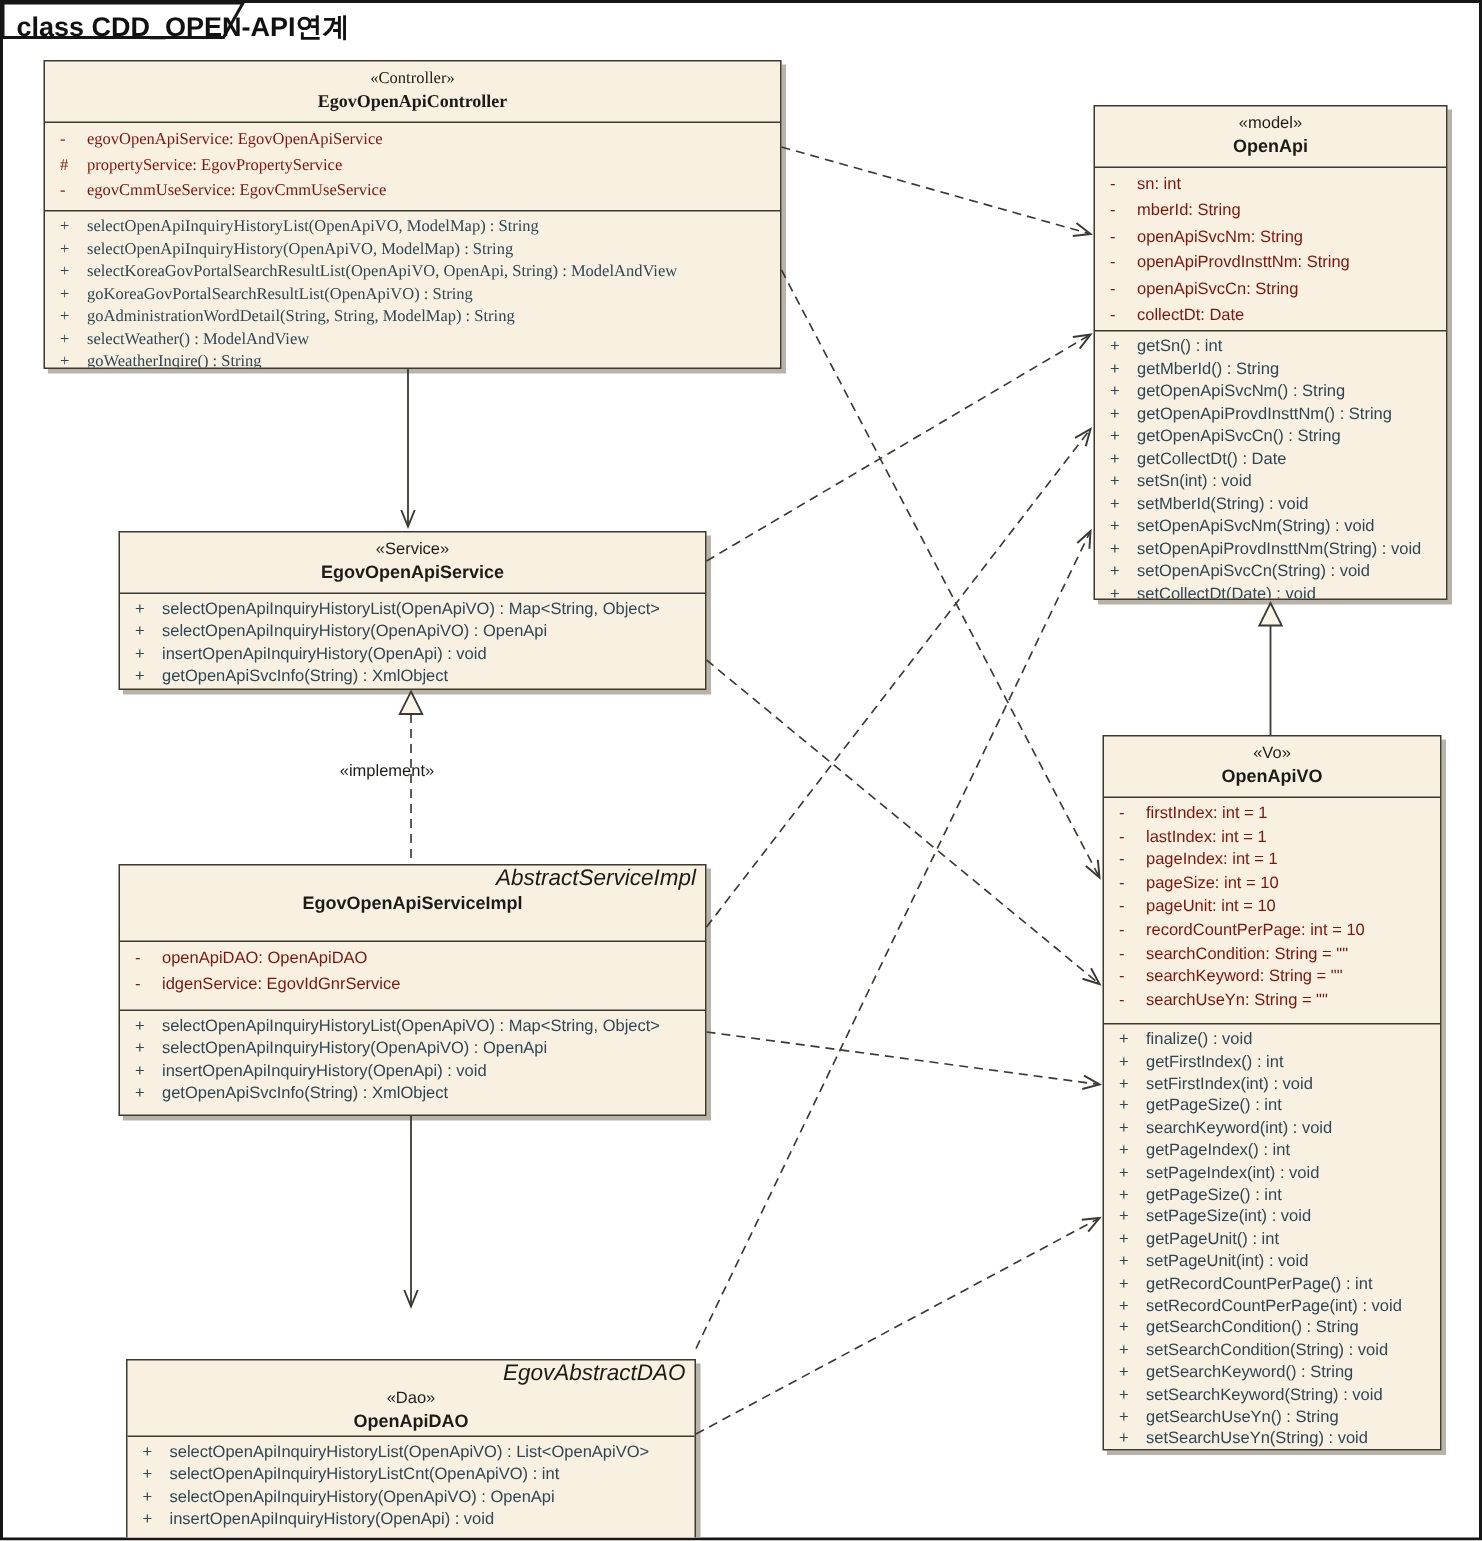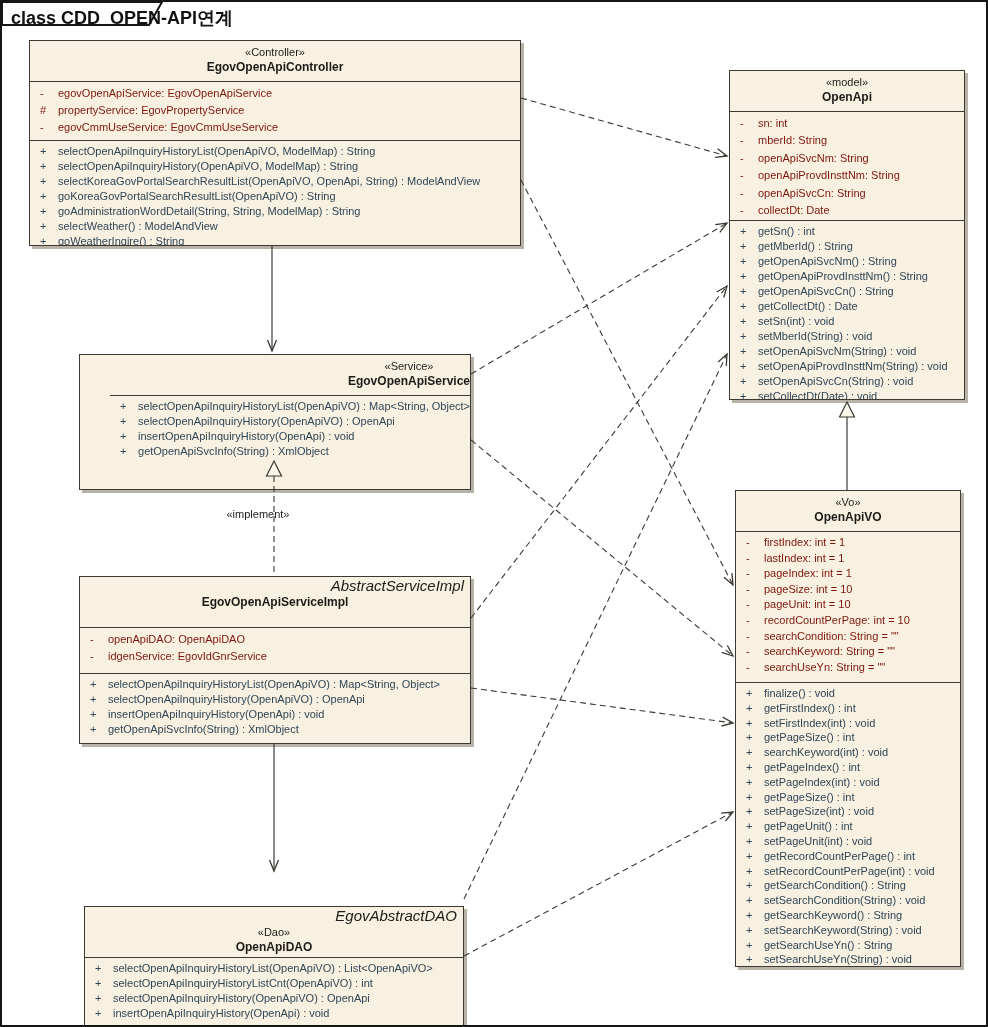--- a/index.html
+++ b/index.html
@@ -11,26 +11,26 @@
   .head{flex:none;height:36px;text-align:center;padding-top:4px;}
   .annotated .head{height:32px;padding-top:0;}
   .stereotype{font-size:11px;color:#1d1b18;line-height:15px;}
   .cname{font-size:12px;font-weight:bold;color:#1d1b18;line-height:15px;}
   .compartment{border-top:1.4px solid #3c3933;padding-top:3px;overflow:hidden;}
   .methods{flex:1;}
   .row{display:flex;font-size:11px;line-height:15px;white-space:nowrap;}
   .vis{flex:none;width:18px;padding-left:10px;}
   .attrs .row{color:#7e150c;line-height:17px;}
   .methods .row{color:#2f4656;}
-  #cls-controller{left:27px;top:38px;width:492px;height:206px;}
+  #cls-controller{left:27px;top:38px;width:492px;height:206px;font-family:Liberation Serif, serif;}
   #cls-controller .attrs{height:55px;}
   #cls-openapi{left:727px;top:68px;width:236px;height:330px;}
   #cls-openapi .attrs{height:105px;}
   #cls-openapi .attrs .row{line-height:17.4px;}
-  #cls-service{left:77px;top:352px;width:392px;height:136px;align-items:flex-end;}
+  #cls-service{left:77px;top:352px;width:392px;height:106px;}
   #cls-serviceimpl{left:77px;top:574px;width:392px;height:168px;}
   #cls-serviceimpl .attrs{height:42px;}
   #cls-vo{left:733px;top:488px;width:226px;height:477px;}
   #cls-vo .attrs{height:147px;}
   #cls-vo .attrs .row{line-height:15.6px;}
   #cls-vo .methods .row{line-height:14.8px;}
   #cls-dao{left:82px;top:872px;width:380px;height:128px;margin-top:32px;}
   #connector-layer{position:absolute;left:0;top:0;pointer-events:none;}
   #implement-label{position:absolute;left:196px;top:506px;width:120px;text-align:center;font-size:11px;color:#1d1b18;}
 </style>

